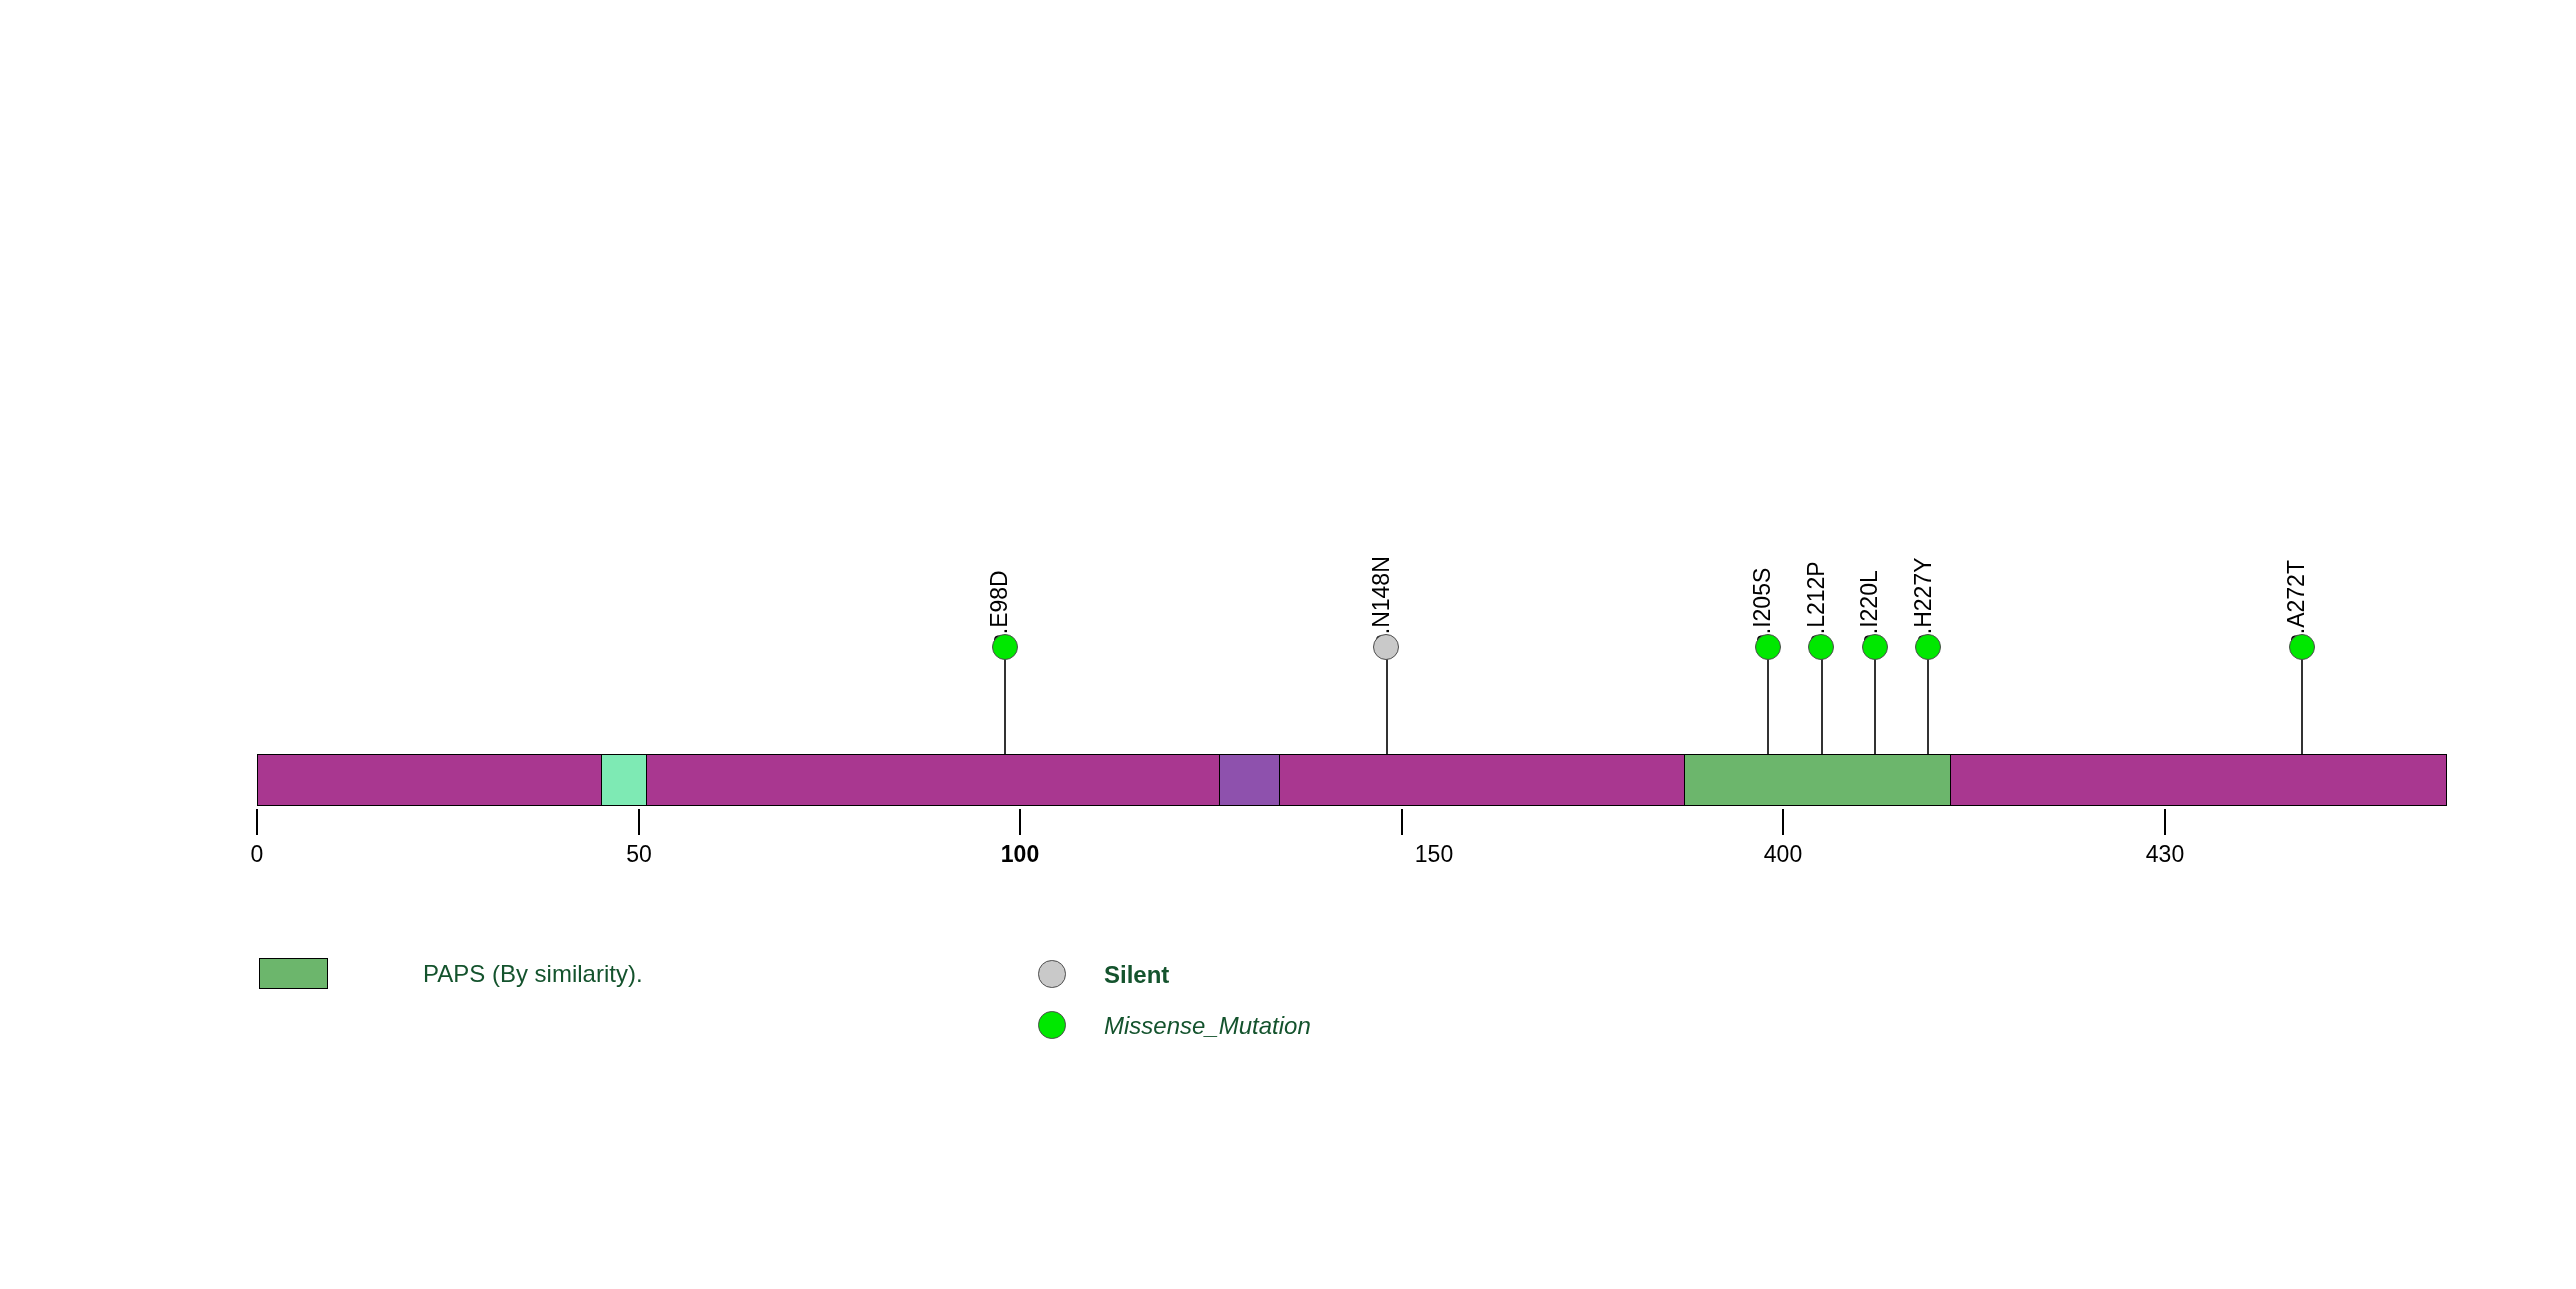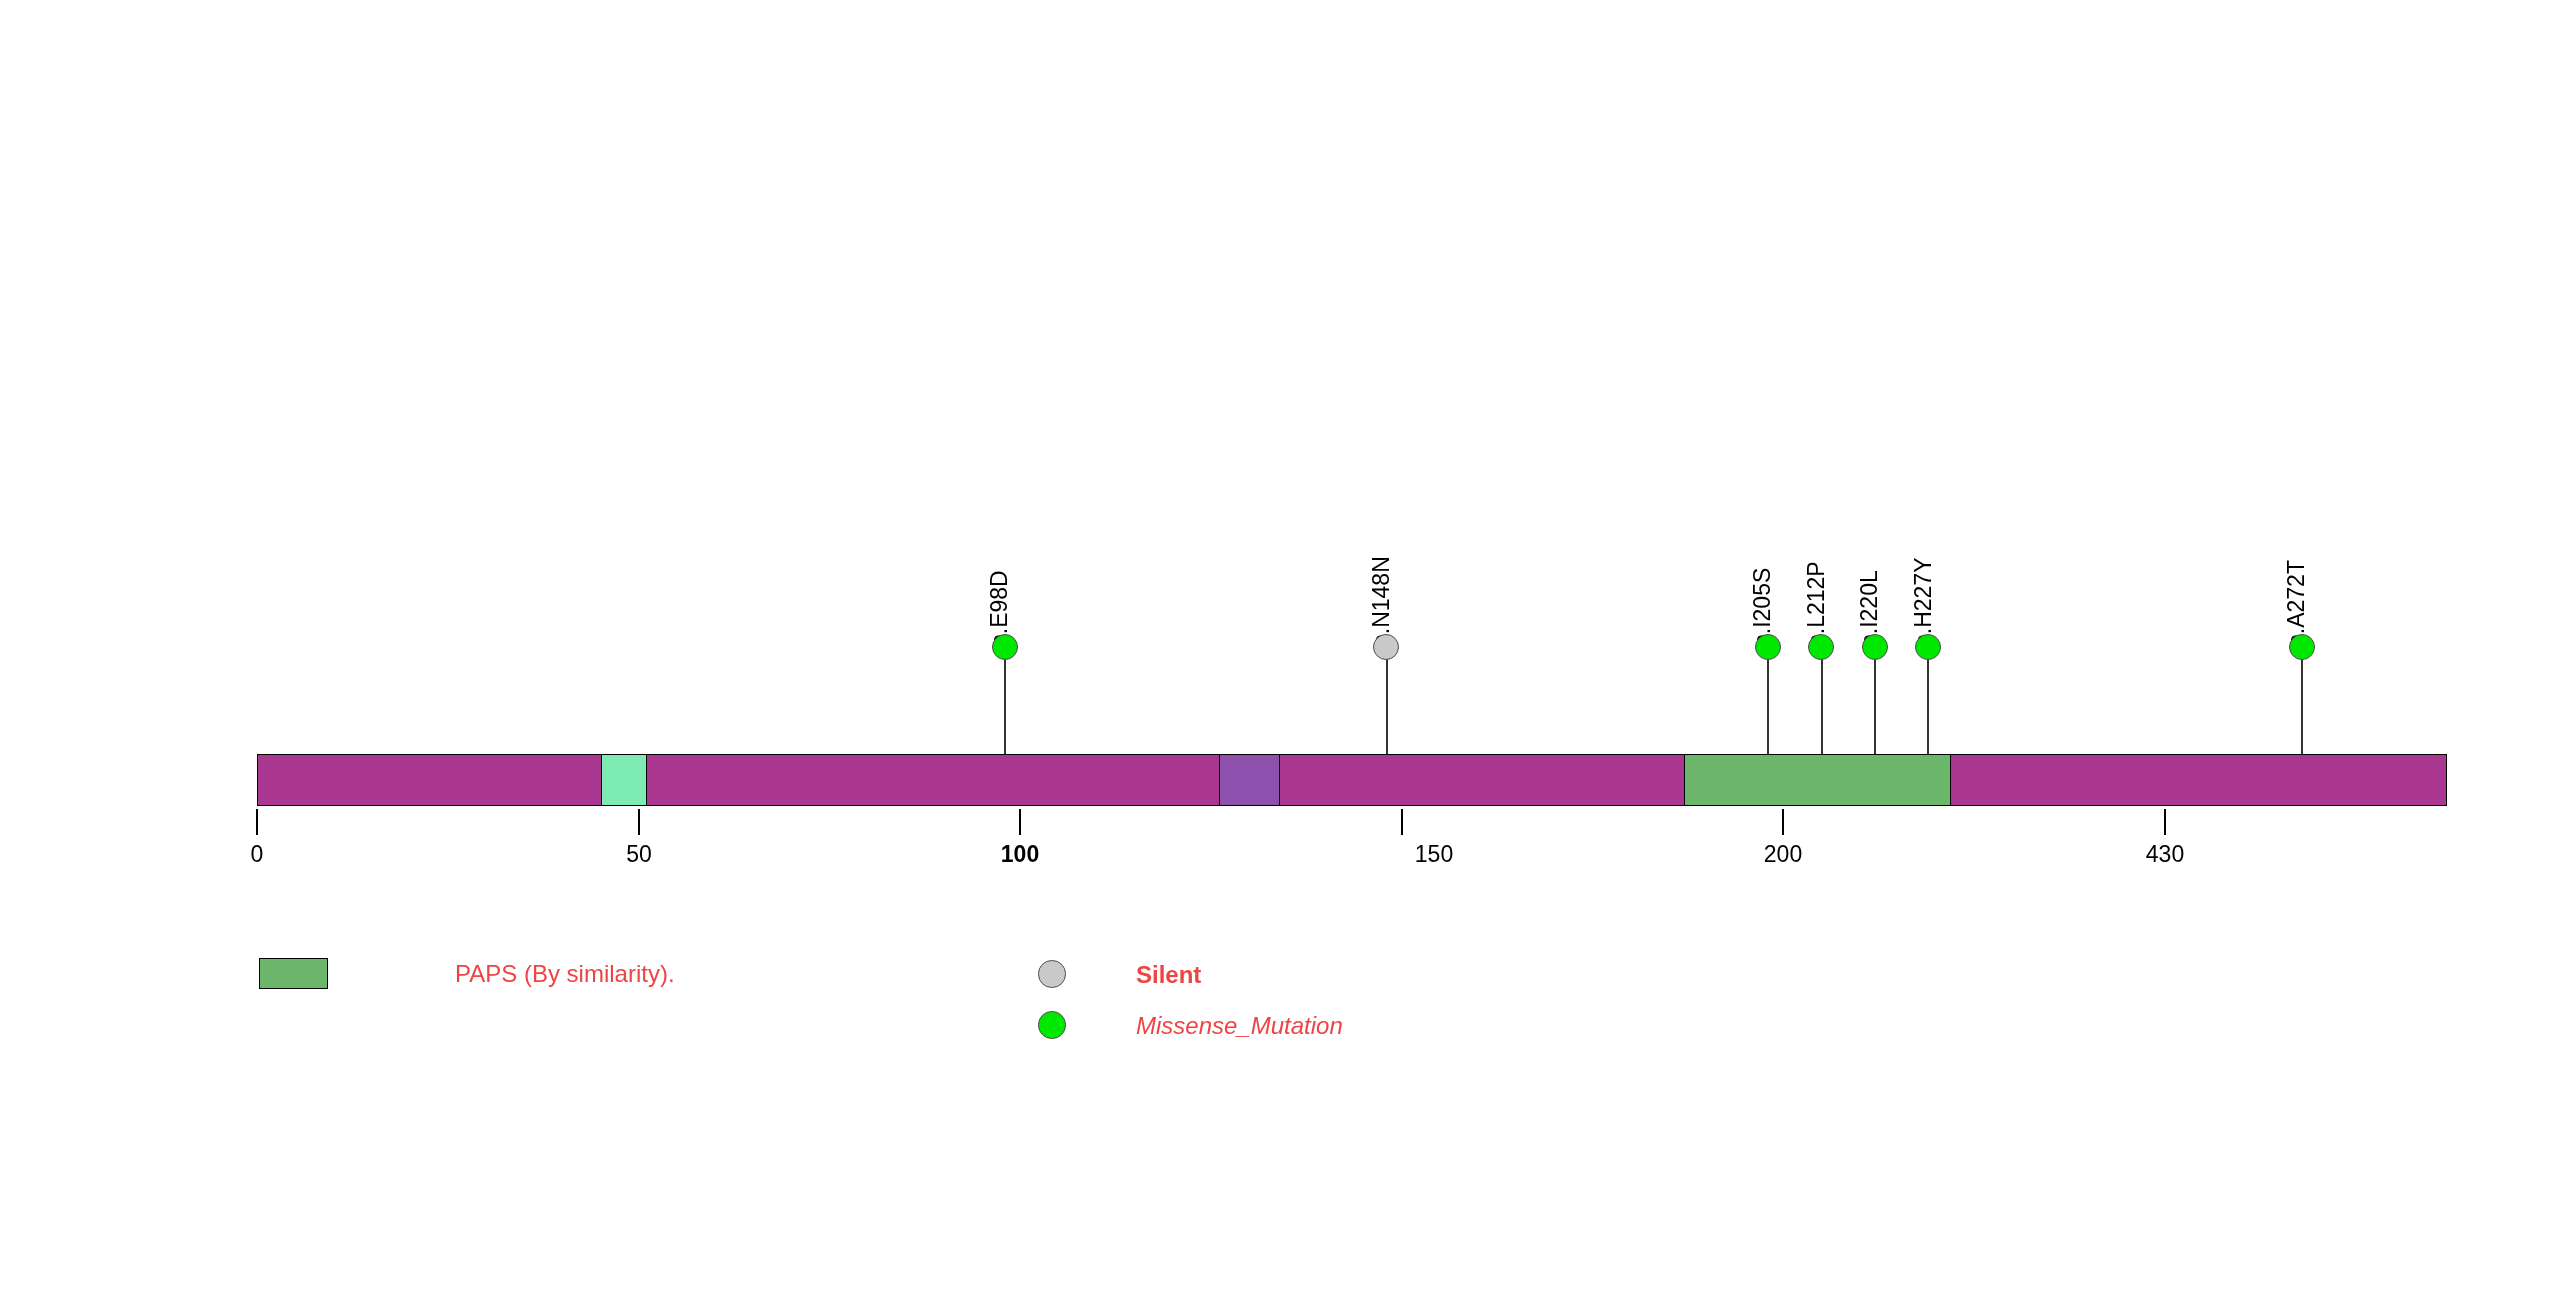--- a/index.html
+++ b/index.html
@@ -66,23 +66,22 @@
   }
   .legend-swatch-circle {
     position: absolute;
     border-radius: 50%;
     box-sizing: border-box;
     border: 1.5px solid #4d4d4d;
   }
   .legend-text {
     position: absolute;
     font-size: 24px;
-    color: #ef4444;
+    color: #14532d;
     white-space: nowrap;
-    margin-left: 32px;
   }
 </style>
 </head>
 <body>
 
 <div id="plot">
 
   <div id="layer-labels">
       <div class="lolli-label" style="left: 1013px; top: 620px;">p.E98D</div>
       <div class="lolli-label" style="left: 1395px; top: 620px;">p.N148N</div>
@@ -121,21 +120,21 @@
   <div id="layer-axis">
       <div class="axis-tick" style="left: 256px; top: 809px; height: 26px;"></div>
       <div class="axis-tick-label" style="left: 211px; top: 841px; width: 92px;">0</div>
       <div class="axis-tick" style="left: 638px; top: 809px; height: 26px;"></div>
       <div class="axis-tick-label" style="left: 593px; top: 841px; width: 92px;">50</div>
       <div class="axis-tick" style="left: 1019px; top: 809px; height: 26px;"></div>
       <div class="axis-tick-label" style="left: 974px; top: 841px; width: 92px; font-weight: bold;">100</div>
       <div class="axis-tick" style="left: 1401px; top: 809px; height: 26px;"></div>
       <div class="axis-tick-label" style="left: 1388px; top: 841px; width: 92px;">150</div>
       <div class="axis-tick" style="left: 1782px; top: 809px; height: 26px;"></div>
-      <div class="axis-tick-label" style="left: 1737px; top: 841px; width: 92px;">200</div>
+      <div class="axis-tick-label" style="left: 1737px; top: 841px; width: 92px;">400</div>
       <div class="axis-tick" style="left: 2164px; top: 809px; height: 26px;"></div>
       <div class="axis-tick-label" style="left: 2119px; top: 841px; width: 92px;">430</div>
     </div>
 
   <div id="layer-legend-domains">
       <div class="legend-swatch-rect" style="left: 259px; top: 958px; width: 69px; height: 30.5px; background: rgb(108, 182, 108);"></div>
       <div class="legend-text" style="left: 423px; top: 960px;">PAPS (By similarity).</div>
     </div>
   <div id="layer-legend-mutations">
       <div class="legend-swatch-circle" style="left: 1038px; top: 960px; width: 27.5px; height: 27.5px; background: rgb(201, 201, 201);"></div>

